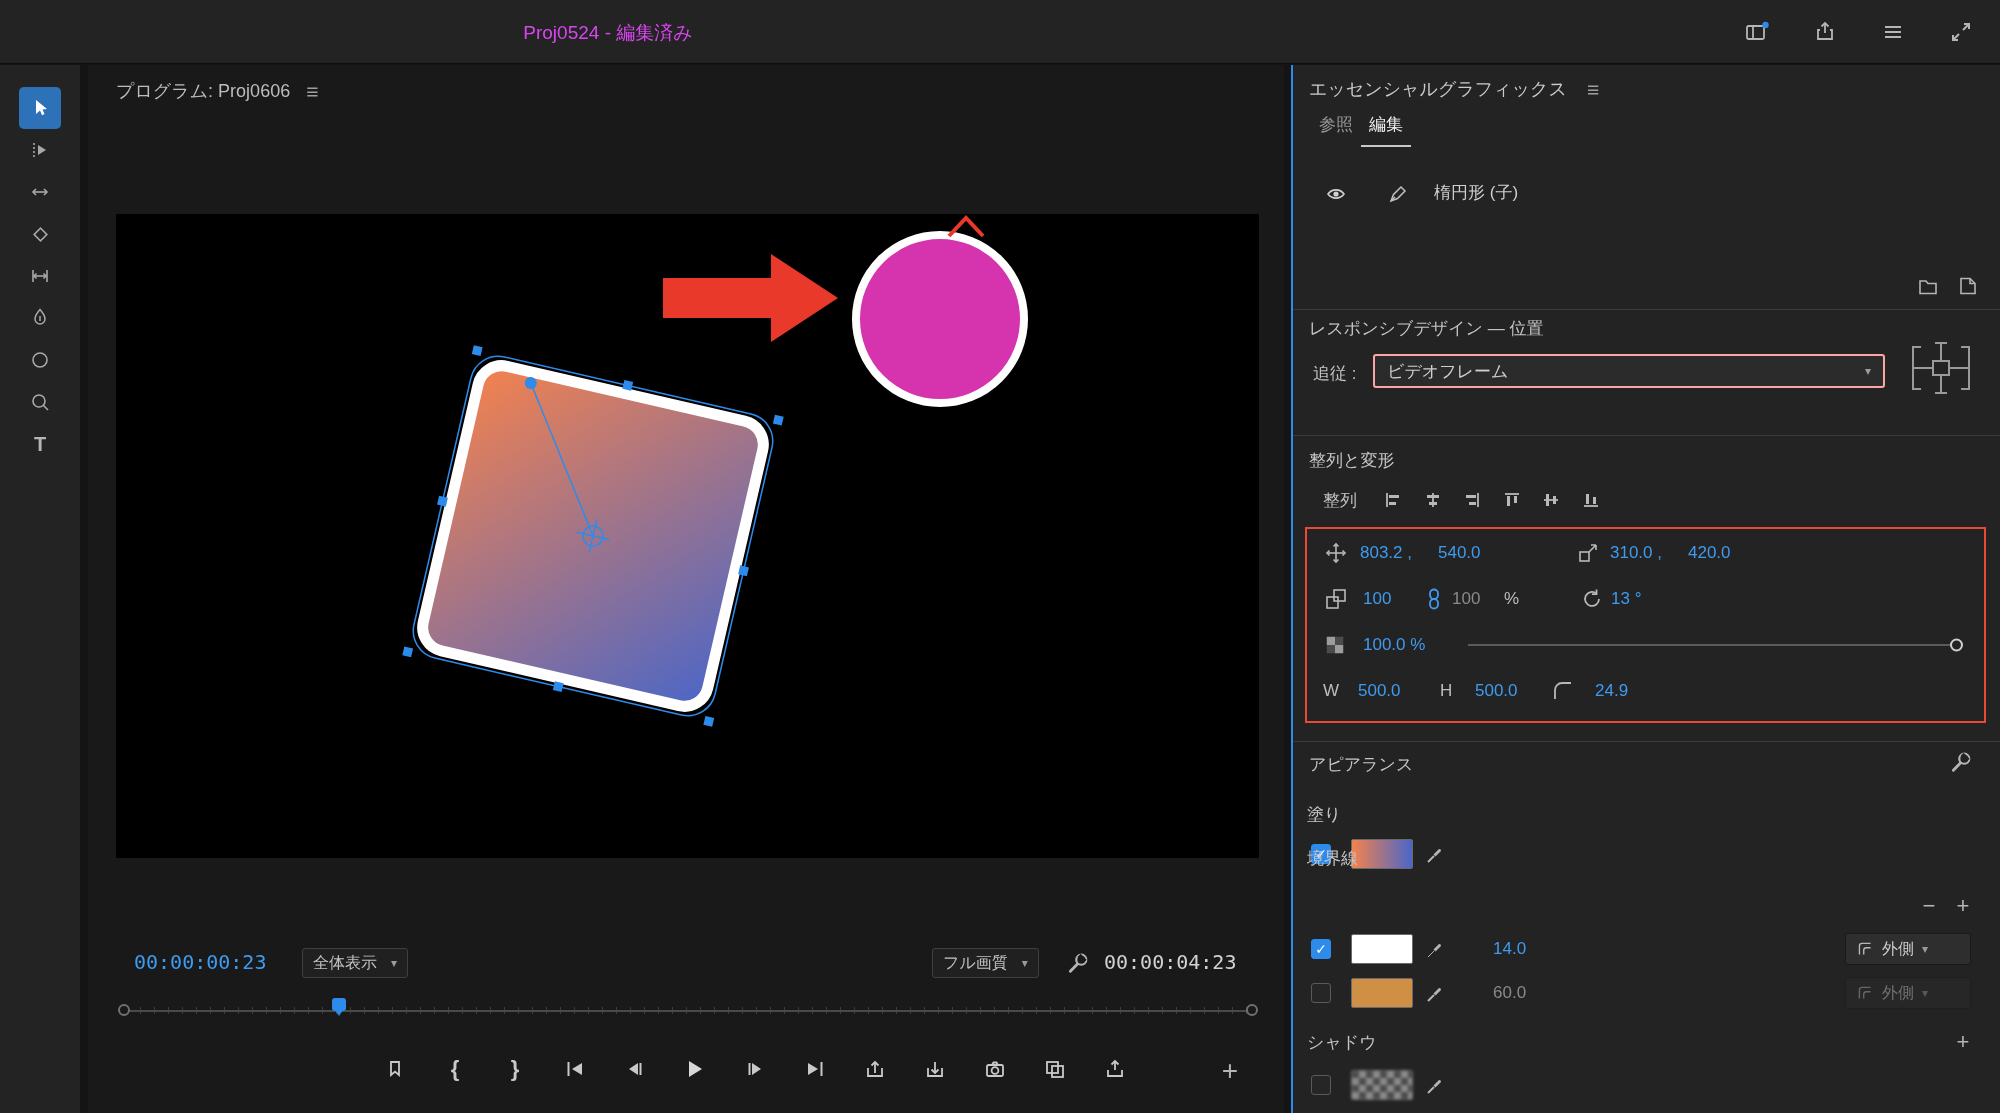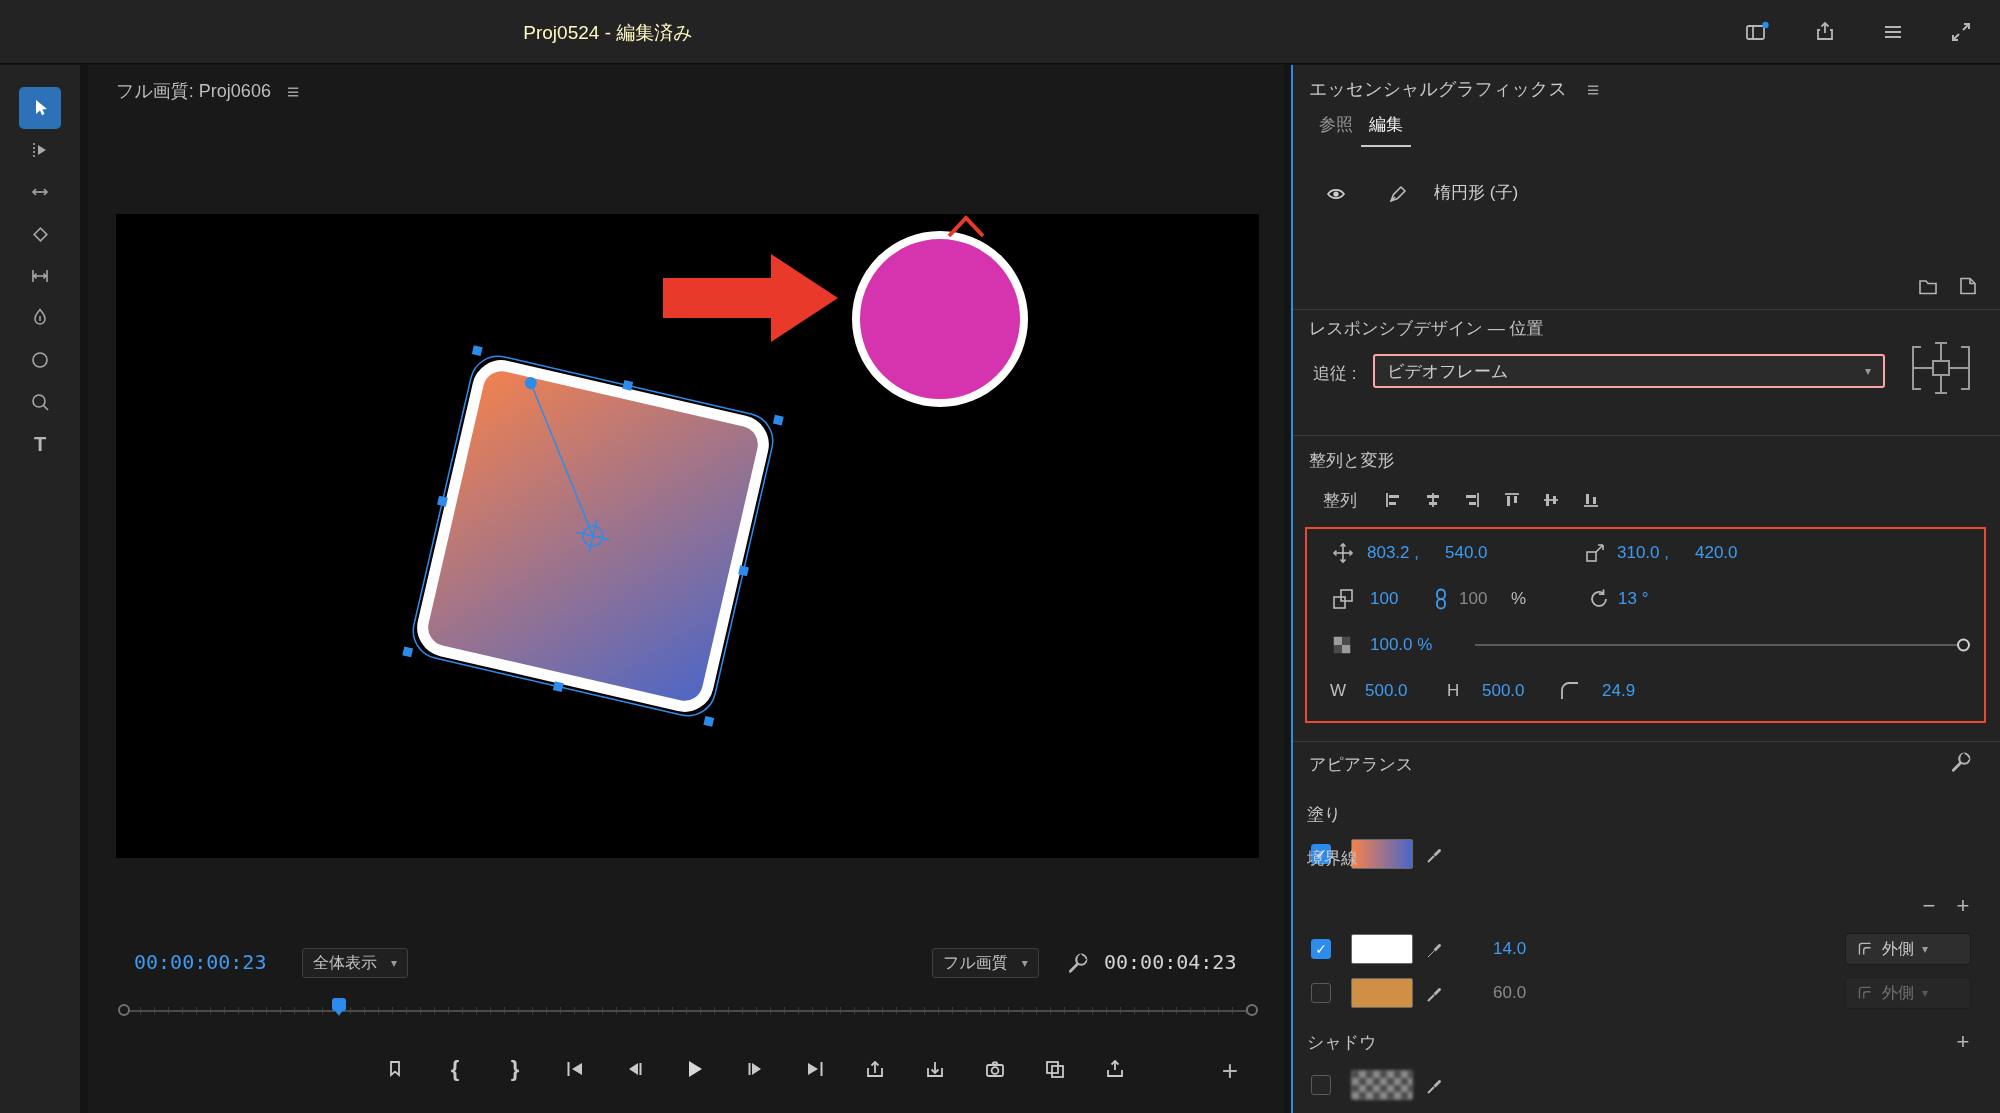--- a/index.html
+++ b/index.html
@@ -2,21 +2,21 @@
 <html><head>
 <meta charset="utf-8">
 <style>
 *{box-sizing:border-box;margin:0;padding:0}
 html,body{width:2000px;height:1113px;background:#0f0f0f}
 body{font-family:"Liberation Sans","DejaVu Sans",sans-serif;color:#c6c6c6;overflow:hidden}
 svg{display:block}
 .app{position:relative;width:2000px;height:1113px;background:#141414;overflow:hidden}
 
 .titlebar{position:absolute;left:0;top:0;width:2000px;height:64px;background:#232323;border-bottom:1px solid #0d0d0d}
-.tb-title{position:absolute;left:608px;top:20px;transform:translateX(-50%);font-size:19px;color:#fef9c3;white-space:nowrap}
+.tb-title{position:absolute;left:608px;top:20px;transform:translateX(-50%);font-size:19px;color:#d946ef;white-space:nowrap}
 .tb-icons{position:absolute;right:22px;top:15px;display:flex;gap:34px;align-items:center}
 .tb-btn{width:34px;height:34px;display:flex;align-items:center;justify-content:center;background:none;border:none;cursor:pointer}
 
 .toolbar{position:absolute;left:0;top:65px;width:80px;height:1048px;background:#232323;display:flex;flex-direction:column;align-items:center;padding-top:22px;gap:0}
 .tool{width:42px;height:42px;border-radius:5px;display:flex;align-items:center;justify-content:center}
 .tool.active{background:#2d72b8}
 
 .program{position:absolute;left:88px;top:65px;width:1196px;height:1048px;background:#191919}
 .pm-header{position:absolute;left:28px;top:14px;display:flex;align-items:center;gap:16px;font-size:18px;color:#bdbdbd}
 .ham{color:#9f9f9f;font-size:21px;line-height:1;cursor:pointer}
@@ -45,21 +45,21 @@
 .tab.active{color:#ececec;border-bottom:2px solid #c9c9c9}
 .layer-row{position:absolute;left:20px;width:687px;height:34px;display:flex;align-items:flex-end;cursor:pointer}
 .layer-row.sel{background:#313131;border:1px solid #2d8ceb}
 .l-eye{margin-left:13px;display:flex}
 .l-pen{margin-left:42px;display:flex}
 .l-label{margin-left:26px;font-size:17px;color:#cfcfcf}
 .divider{position:absolute;left:0;width:709px;height:1px;background:#3a3a3a}
 .sec-h{position:absolute;left:16px;font-size:17px;color:#c6c6c6;white-space:nowrap}
 .dd{position:absolute;display:flex;align-items:center;justify-content:space-between;background:#2b2b2b;border:2px solid #fca5a5;border-radius:3px;padding:0 12px;font-size:17px;color:#cfcfcf;cursor:pointer}
 .redbox{position:absolute;left:12px;top:462px;width:681px;height:196px;border:2px solid #ea4a34}
-.tr-row{position:absolute;left:8px;width:582px;height:44px}
+.tr-row{position:absolute;left:1px;width:582px;height:44px}
 .tr-row>*{position:absolute;top:50%;transform:translateY(-50%)}
 .val{font-size:17px;color:#3e9bf0;white-space:nowrap;cursor:ew-resize}
 .val.dim{color:#8a8a8a}
 .unit{font-size:17px;color:#bdbdbd}
 .slider-track{height:2px;background:#5a5a5a}
 .knob{width:13px;height:13px;border:2px solid #cfcfcf;border-radius:50%;background:#232323;cursor:grab}
 .ckb{width:20px;height:20px;border-radius:3px;background:#262626;border:1px solid #5a5a5a;display:flex;align-items:center;justify-content:center;font-size:14px;color:#fff;cursor:pointer}
 .ckb.on{background:#2d8ceb;border-color:#2d8ceb}
 .swatch{width:62px;height:30px;border:1px solid #6a6a6a;border-radius:2px;cursor:pointer}
 .mosaic{background-image:linear-gradient(45deg,#8a8a8a 25%,transparent 25%,transparent 75%,#8a8a8a 75%),linear-gradient(45deg,#8a8a8a 25%,#4d4d4d 25%,#4d4d4d 75%,#8a8a8a 75%);background-size:14px 14px;background-position:0 0,7px 7px;filter:blur(1.5px)}
@@ -177,21 +177,21 @@
           </g>
         </svg>
     </div>
     <div class="tool">
       <span style="font-size:20px;color:#b5b5b5;font-weight:bold">T</span>
     </div>
   </nav>
 
   <section class="program">
     <div class="pm-header">
-      <span>フル画質: Proj0606</span>
+      <span>プログラム: Proj0606</span>
       <span class="ham">≡</span>
     </div>
 
     <div class="video">
       <svg width="1143" height="644" viewBox="0 0 1143 644">
         <defs>
           <linearGradient id="sqGrad" x1="0" y1="0" x2="1" y2="1">
             <stop offset="0" stop-color="#f5824d"></stop>
             <stop offset="1" stop-color="#4a66c8"></stop>
           </linearGradient>

